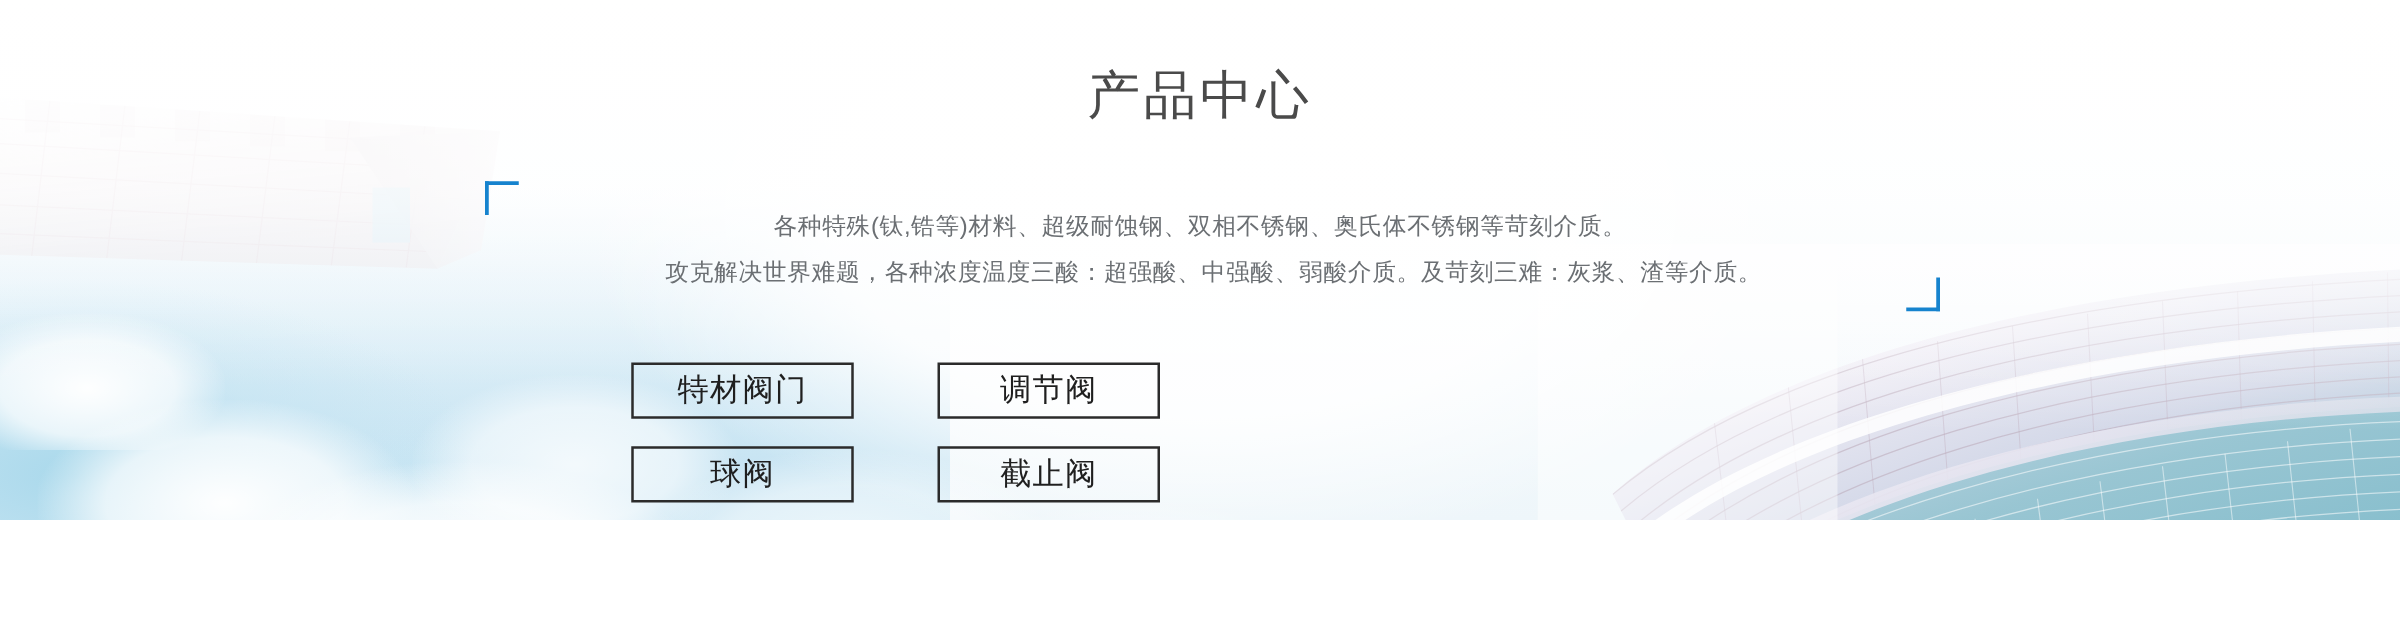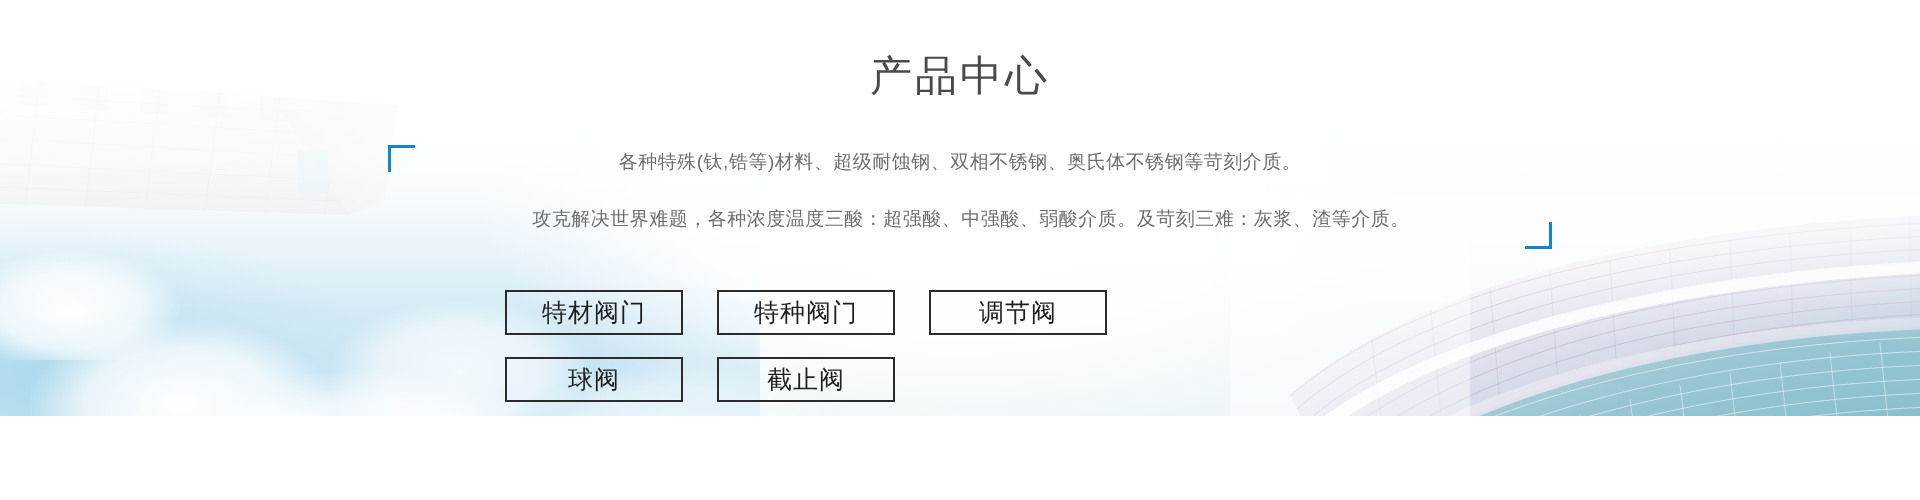--- a/index.html
+++ b/index.html
@@ -82,21 +82,21 @@
 
   .subtitle {
     position:absolute; left:0; width:1920px;
     text-align:center;
     font-size:19px;
     line-height:28px;
     color:#6b6f73;
     letter-spacing:.5px;
     white-space:nowrap;
   }
-  .subtitle.line1 { top:148px; }
+  .subtitle.line1 { top:168px; }
   .subtitle.line2 { top:205px;padding-left:22px; }
 
   
   .bracket {
     position:absolute;
     width:27px; height:27px;
     z-index:6;
   }
   .bracket span { position:absolute; background:#1683ce; display:block; }
   .bracket.tl { left:388px; top:145px; }
@@ -105,21 +105,21 @@
   .bracket.br { left:1525px; top:222px; }
   .bracket.br .h { left:0; bottom:0; width:27px; height:3px; }
   .bracket.br .v { right:0; top:0; width:3px; height:27px; }
 
   
   .cat-grid {
     position:absolute;
     left:505px; top:290px;
     width:905px;
   }
-  .cat-row { display:flex; gap:34px; margin-bottom:22px; }
+  .cat-row { display:flex; gap:67px; margin-bottom:22px; }
   .cat-btn {
     width:178px; height:45px;
     border:2px solid #2b2b2b;
     background:transparent;
     color:#1f1f1f;
     font-size:25px;
     line-height:41px;
     text-align:center;
     letter-spacing:1px;
     font-family:"Liberation Sans","DejaVu Sans",sans-serif;
@@ -286,21 +286,20 @@
         <span class="v"></span>
     </div>
     <div class="bracket br">
       <span class="h"></span>
         <span class="v"></span>
     </div>
 
     <div class="cat-grid">
       <div class="cat-row">
         <div class="cat-btn">特材阀门</div>
-        <div class="cat-btn">特种阀门</div>
         <div class="cat-btn">调节阀</div>
       </div>
       <div class="cat-row">
         <div class="cat-btn">球阀</div>
         <div class="cat-btn">截止阀</div>
       </div>
     </div>
 
   </div>
 </div>

